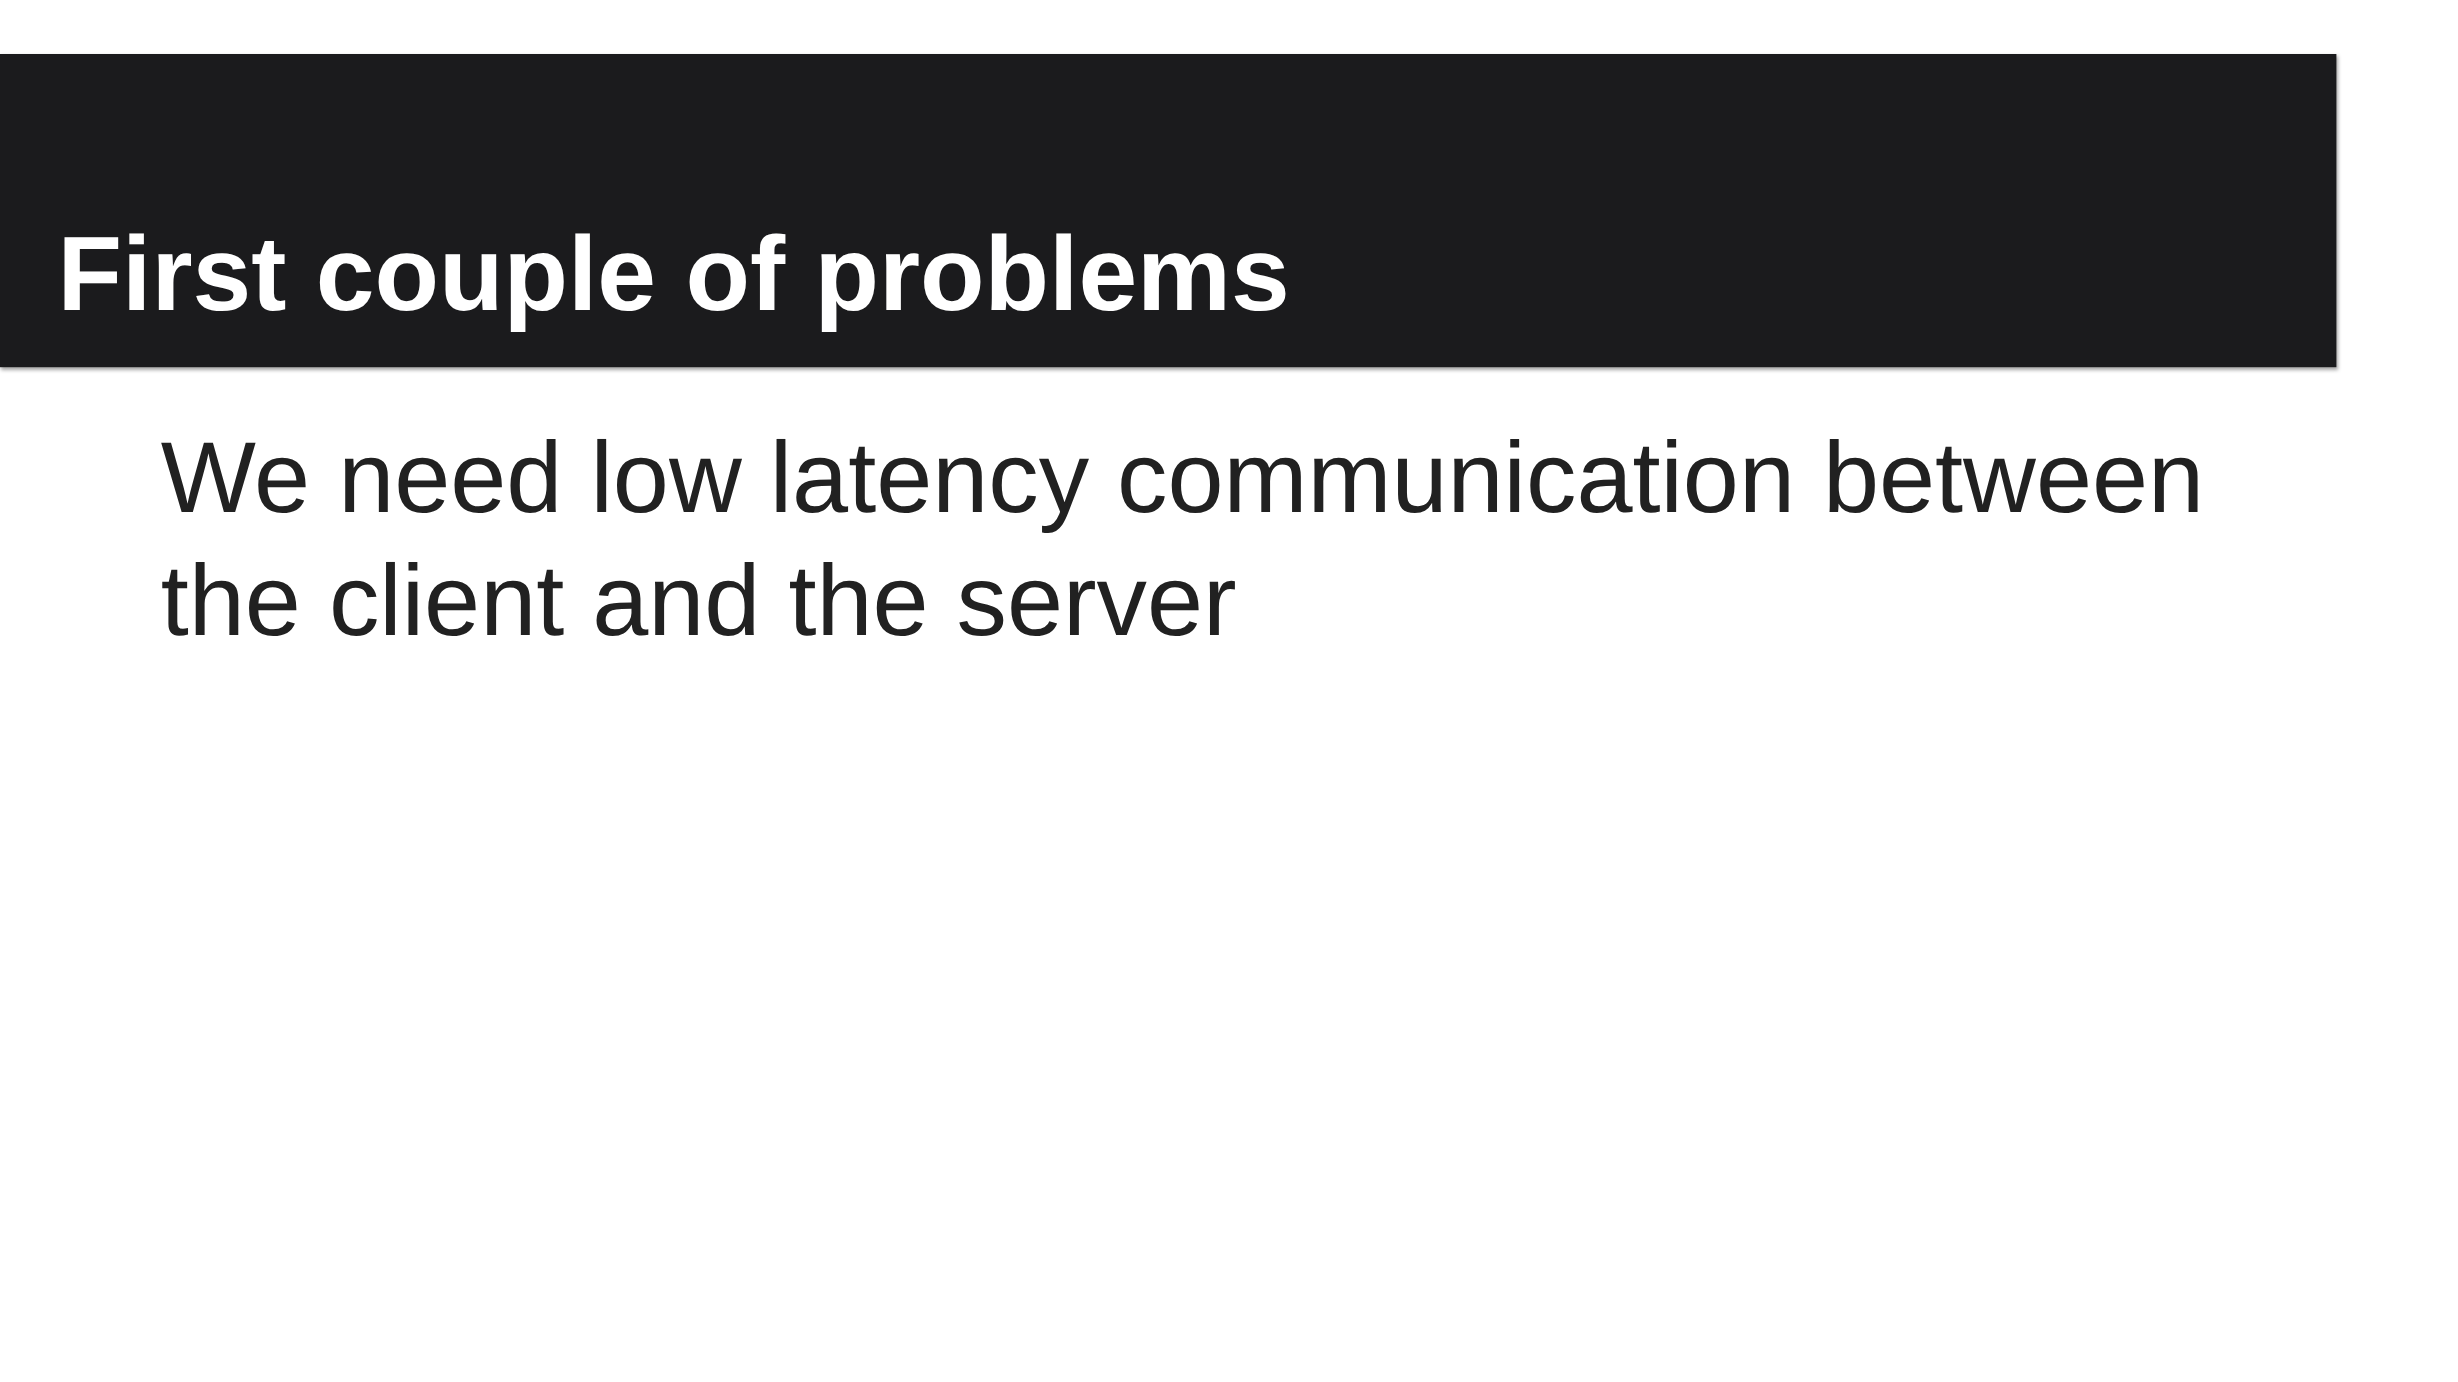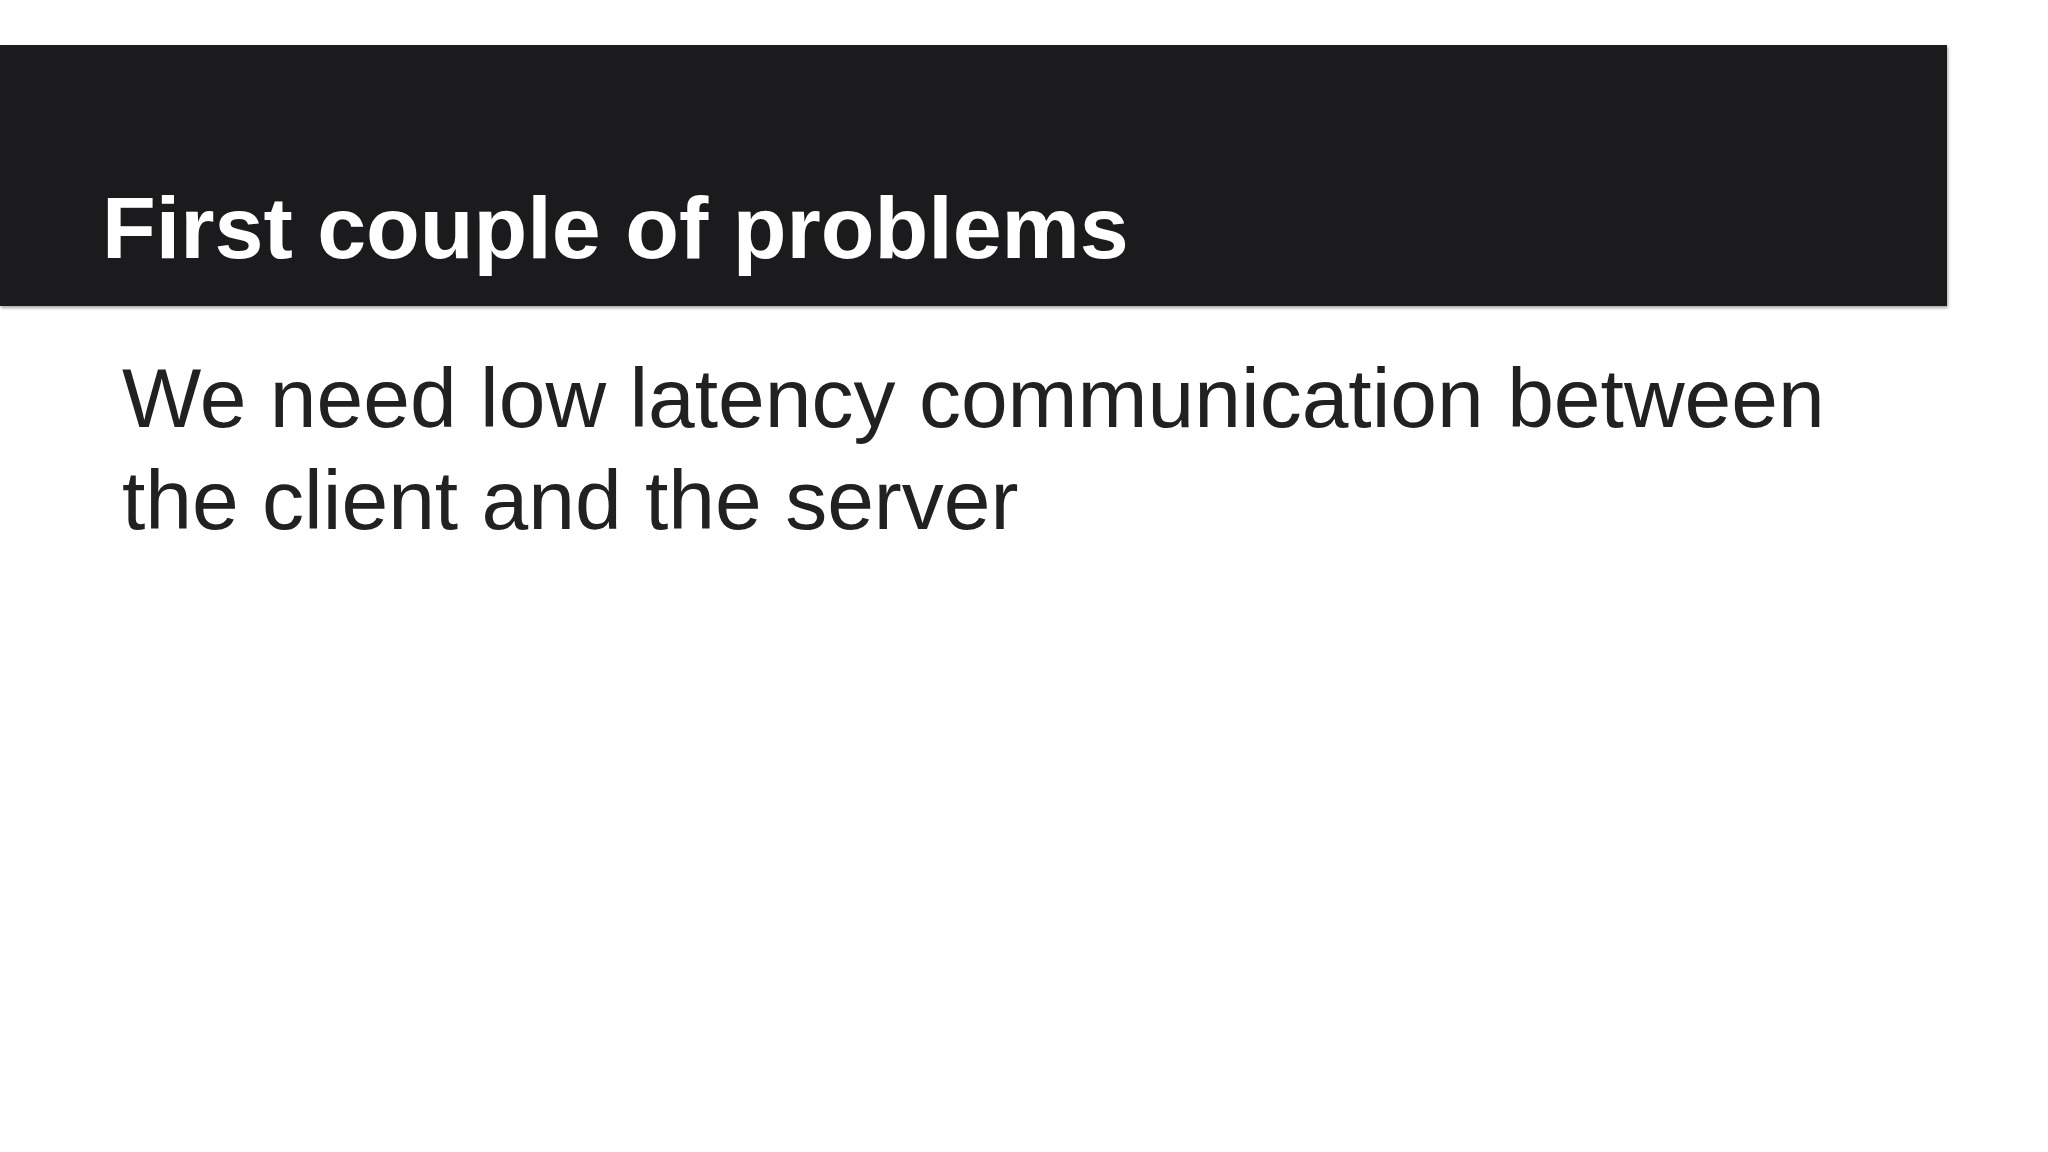--- a/index.html
+++ b/index.html
@@ -23,39 +23,39 @@
     position: absolute;
     top: 45px;
     left: 0;
     width: 1947px;
     height: 261px;
     background: #1b1b1d;
     box-shadow: 1px 2px 3px rgba(0, 0, 0, 0.35);
     display: flex;
     align-items: flex-end;
     box-sizing: border-box;
-    padding: 0 20px 34px 102px;
+    padding: 0 20px 34px 48px;
   }
   .title {
     margin: 0;
     font-size: 88px;
     line-height: 88px;
     font-weight: bold;
     color: #ffffff;
     white-space: nowrap;
     letter-spacing: 0;
   }
   .slide-body {
     position: absolute;
     top: 347px;
     left: 122px;
     width: 1790px;
   }
   .para {
-    margin: 0 0 102px 0;
+    margin: 0 0 102px 12px;
     font-size: 84px;
     line-height: 102px;
     font-weight: normal;
     color: #212121;
     letter-spacing: 0;
   }
 </style>
 </head>
 <body>
 

